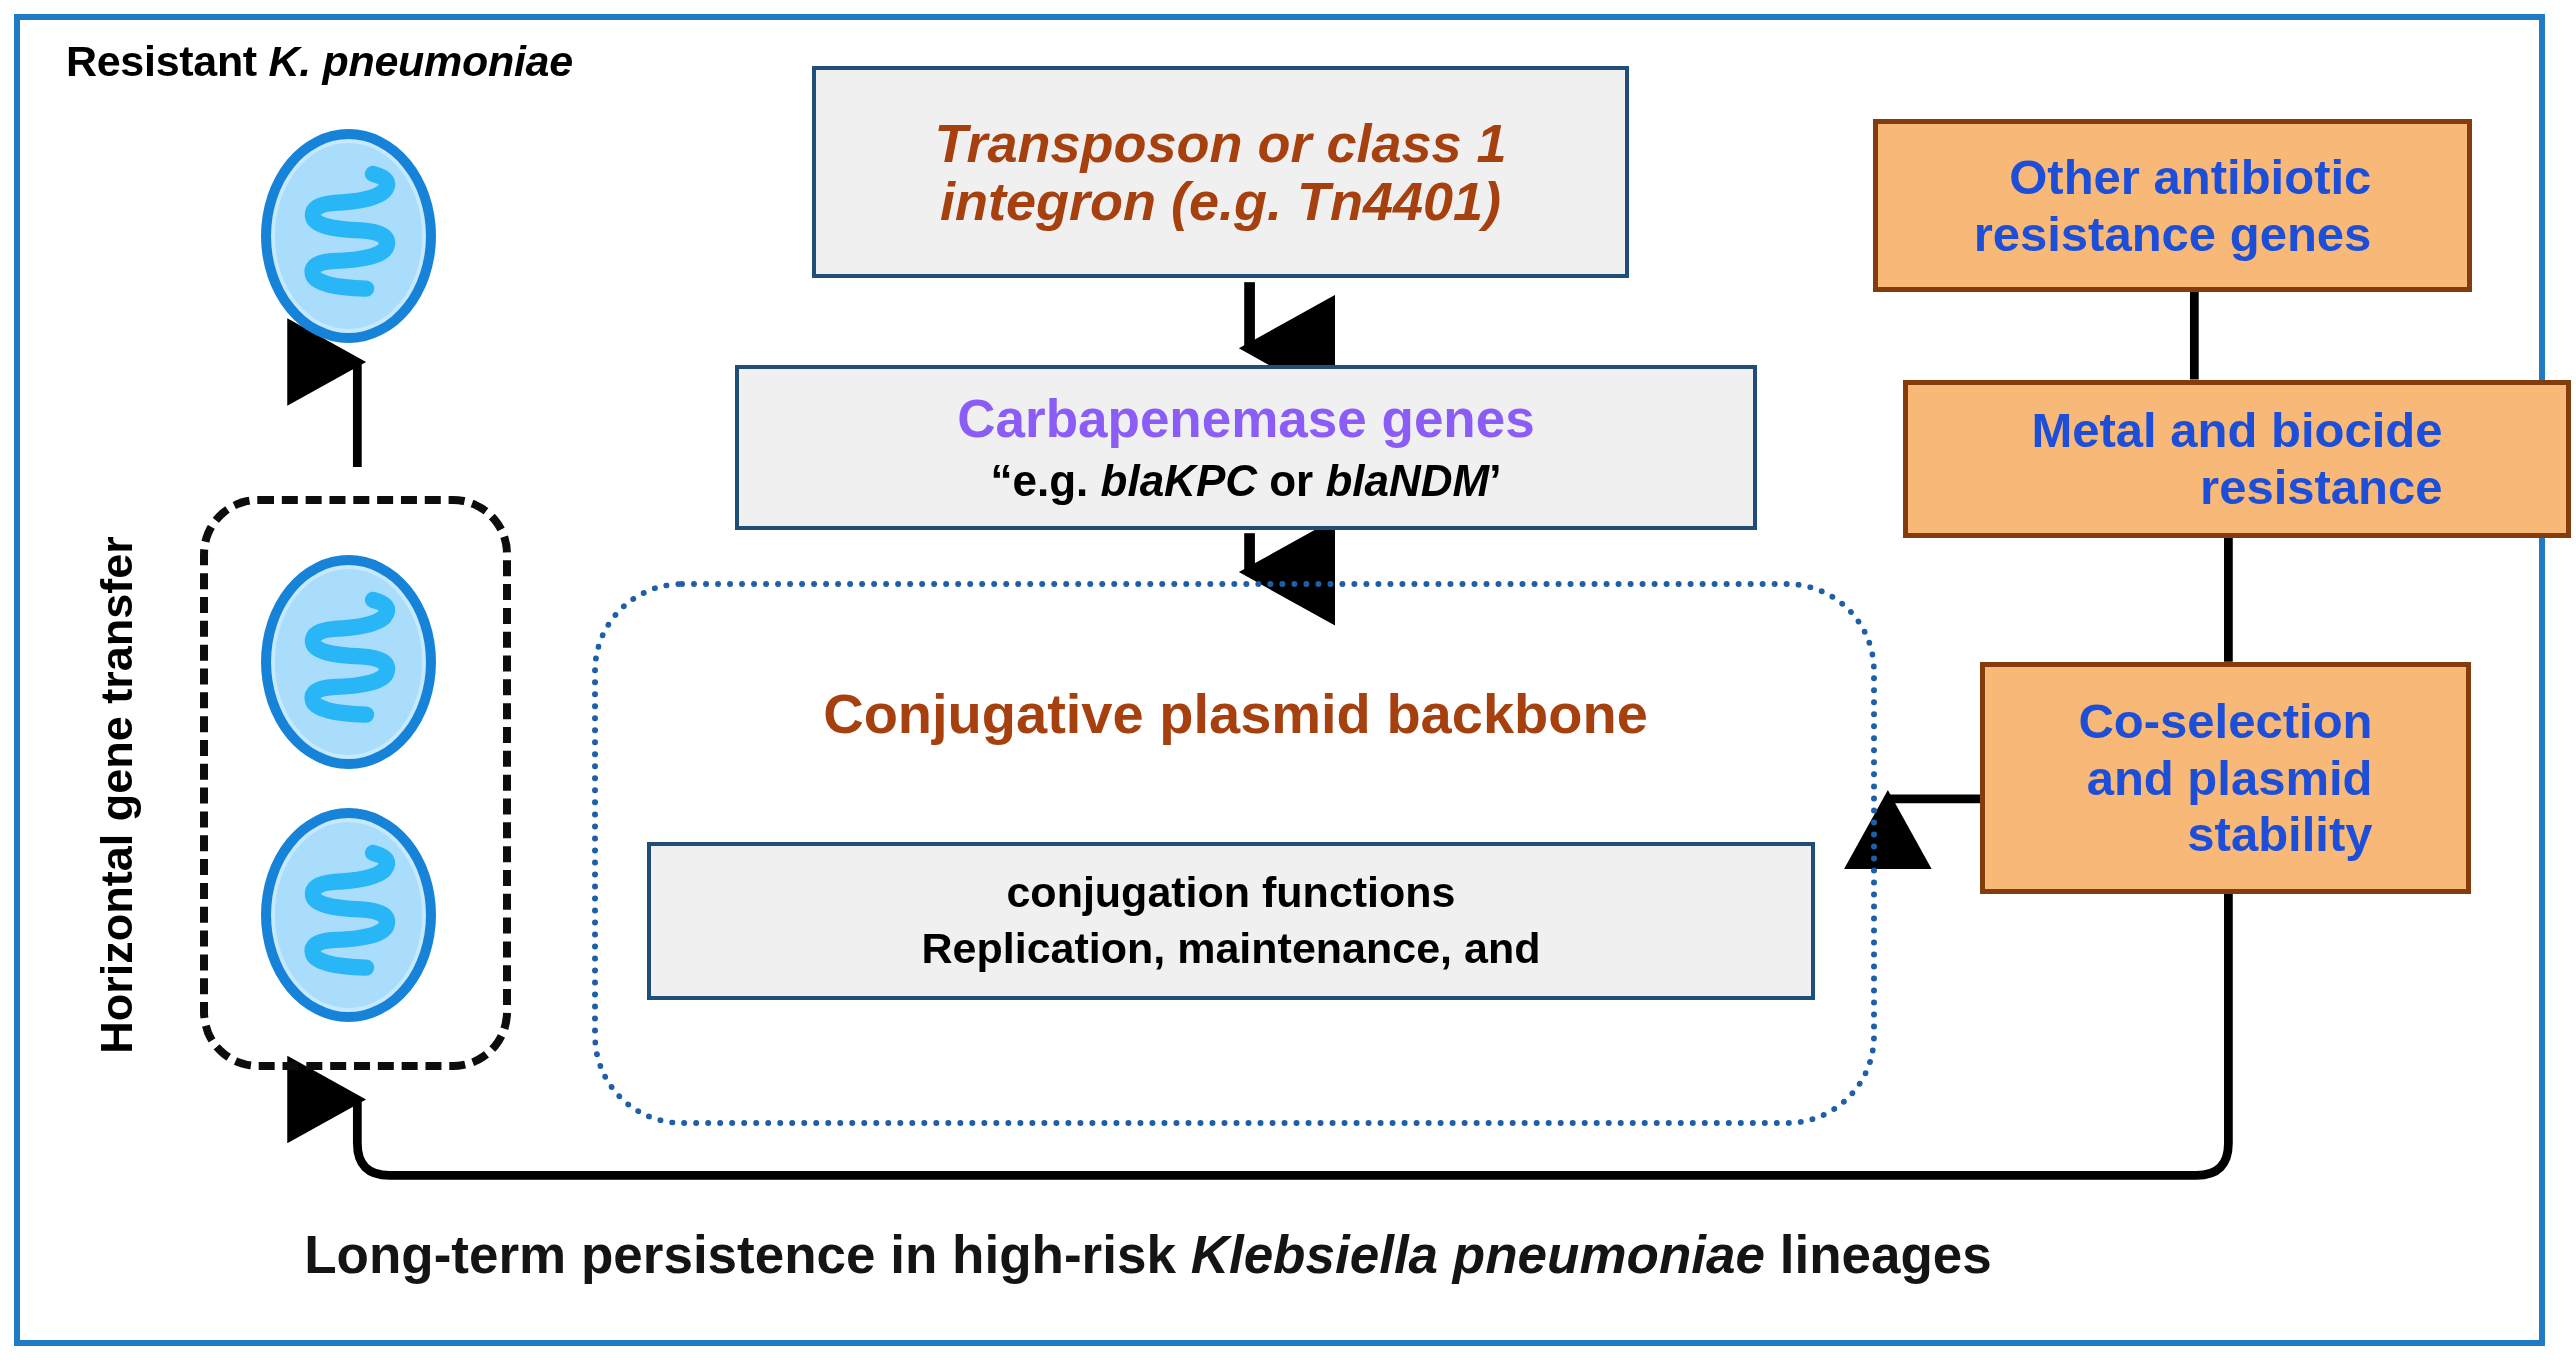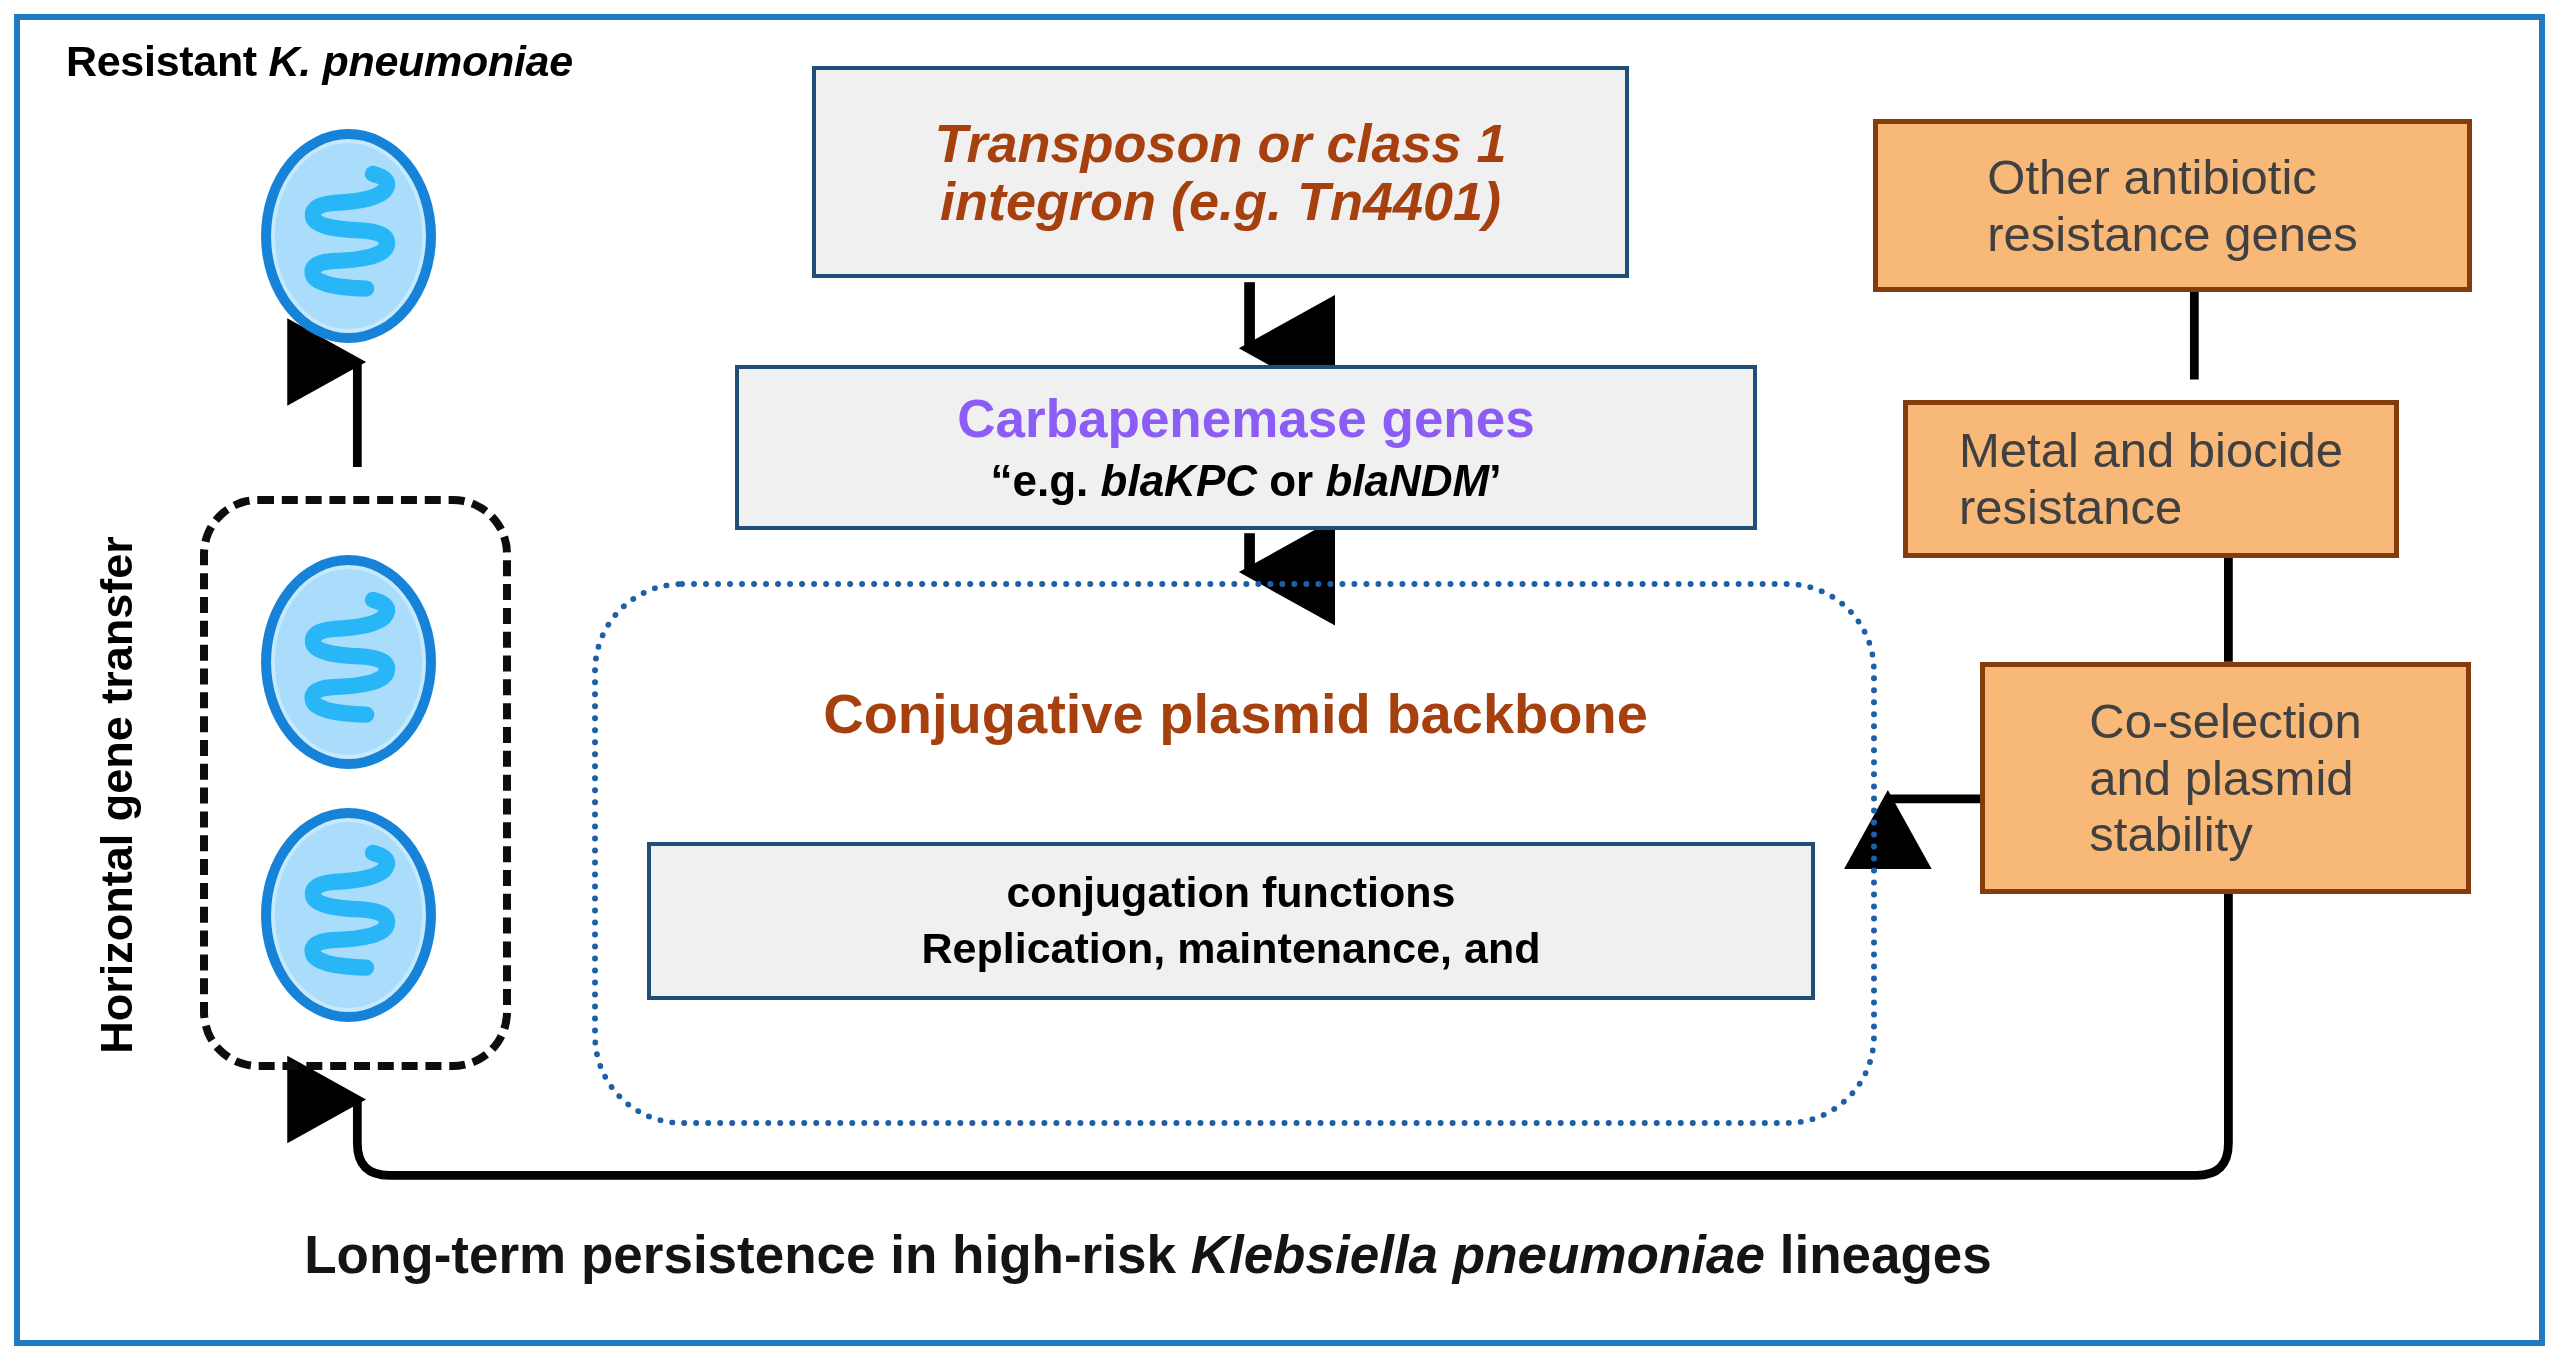--- a/index.html
+++ b/index.html
@@ -126,33 +126,33 @@
     white-space: nowrap;
   }
 
   
   .orange-box {
     background: #f8b878;
     border: 5.8px solid #843c0c;
     display: flex;
     align-items: center;
     justify-content: center;
-    text-align: left;
-    color: #404040;
-    font-weight: normal;
+    text-align: right;
+    color: #1d4ed8;
+    font-weight: bold;
     line-height: 1.16;
   }
   #other-arg-box {
     left: 1873px; top: 119px;
     width: 599px; height: 173px;
     font-size: 49px;
   }
   #metal-biocide-box {
-    left: 1903px; top: 400px;
-    width: 496px; height: 158px;
+    left: 1903px; top: 380px;
+    width: 668px; height: 158px;
     font-size: 49px;
   }
   #co-selection-box {
     left: 1980px; top: 662px;
     width: 491px; height: 232px;
     font-size: 49px;
   }
 
   
   .cell {

